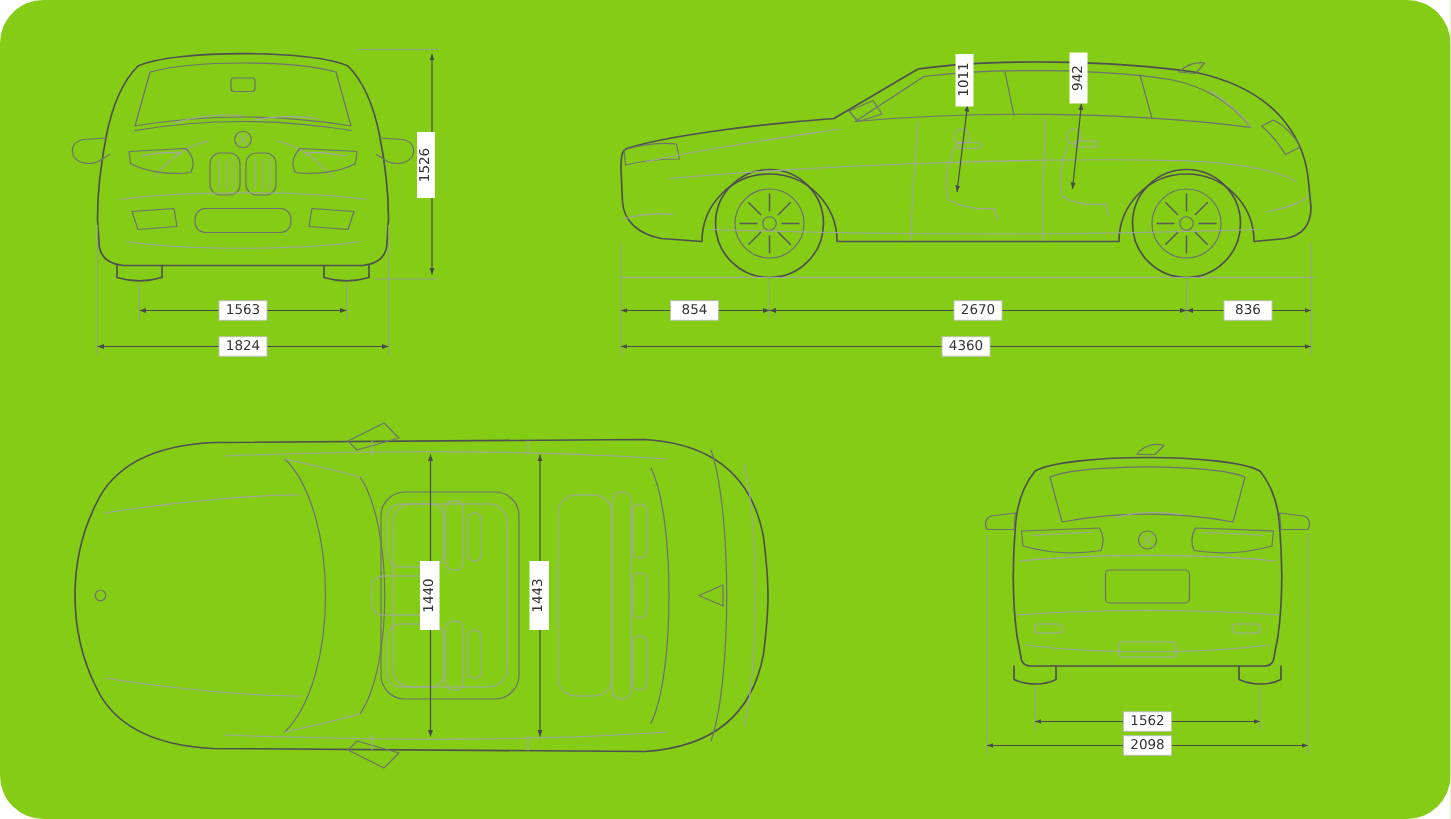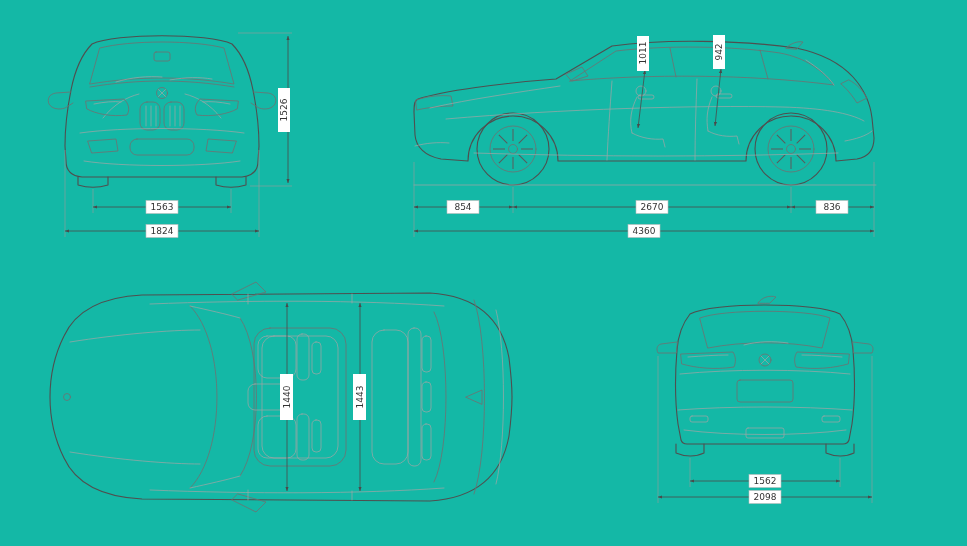--- a/index.html
+++ b/index.html
@@ -1,17 +1,17 @@
 <!DOCTYPE html>
 <html><head>
 <meta charset="utf-8">
 <style>
   html,body{margin:0;padding:0;background:#ffffff;}
-  .stage{position:relative;width:967px;height:546px;background:#14b8a6;overflow:hidden;
-         font-family:"DejaVu Sans",sans-serif;}
+  .stage{position:relative;width:967px;height:546px;background:#84cc16;overflow:hidden;
+         font-family:"DejaVu Sans",sans-serif;border-radius:29px;}
   svg{display:block;}
   
   .o  {stroke:#4f4f4f;fill:none;stroke-width:1.1;stroke-linecap:round;stroke-linejoin:round;}
   .m  {stroke:#707070;fill:none;stroke-width:.8;stroke-linecap:round;stroke-linejoin:round;}
   .l  {stroke:#a5a5a5;fill:none;stroke-width:.7;stroke-linecap:round;stroke-linejoin:round;}
   .dim{stroke:#4a4a4a;fill:none;stroke-width:.8;}
   .ext{stroke:#9b9b9b;fill:none;stroke-width:.6;}
   .lbl{font-family:"DejaVu Sans",sans-serif;font-size:9px;fill:#333;
        text-anchor:middle;dominant-baseline:central;}
   .box{fill:#ffffff;stroke:#bdbdbd;stroke-width:.6;}

